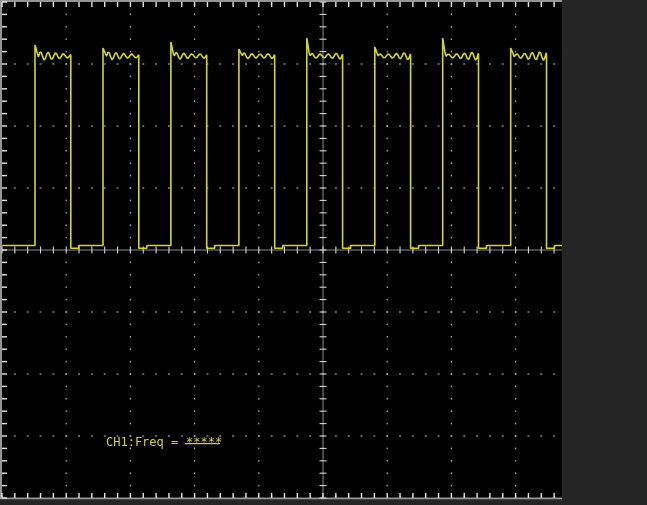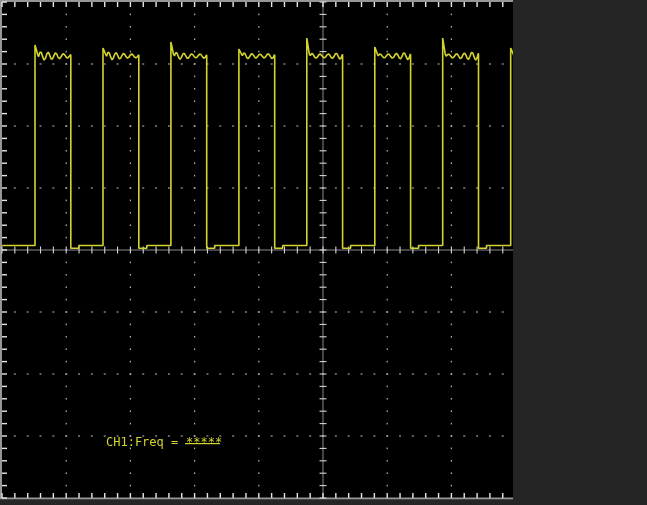--- a/index.html
+++ b/index.html
@@ -3,21 +3,21 @@
 <meta charset="utf-8">
 <style>
   html, body {
     margin: 0;
     padding: 0;
     background: #252525;
     font-family: "DejaVu Sans Mono", "Liberation Mono", monospace;
   }
   .scope-screen {
     position: relative;
-    width: 513px;
+    width: 562px;
     height: 505px;
     overflow: hidden;
     background: #be185d;
   }
   svg { display: block; }
   text {
     font-family: "DejaVu Sans Mono", "Liberation Mono", monospace;
     font-size: 12px;
     letter-spacing: 0px;
   }

